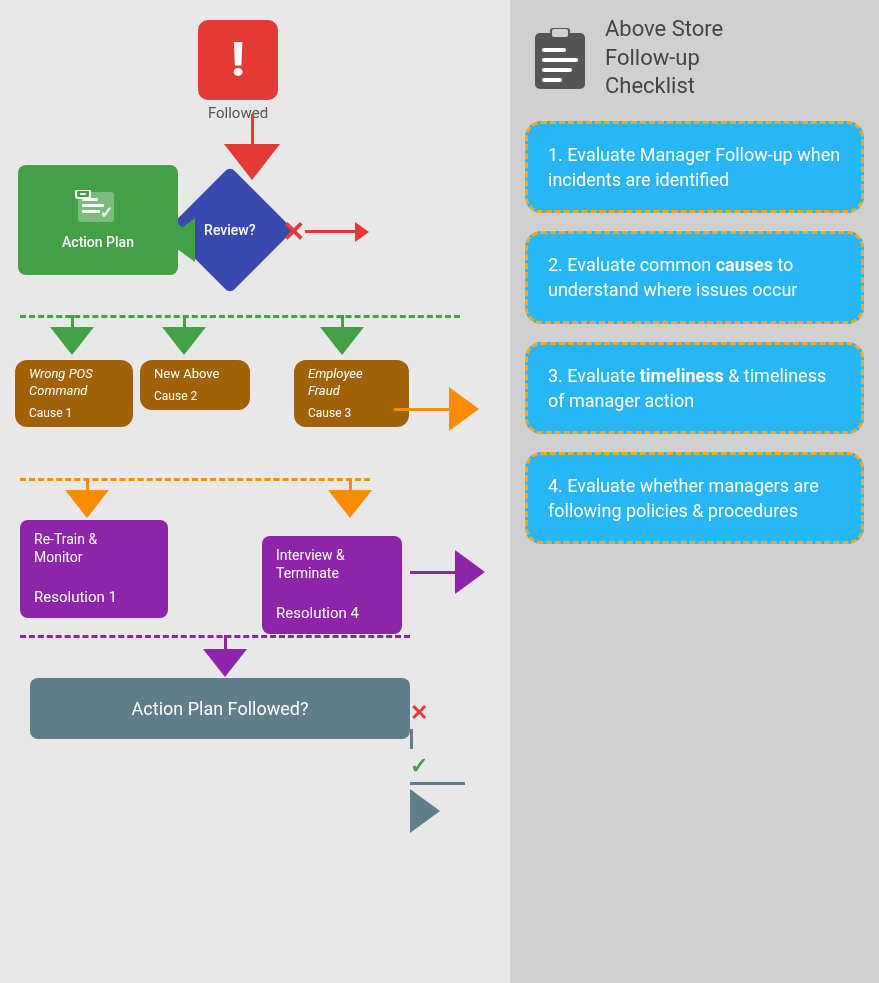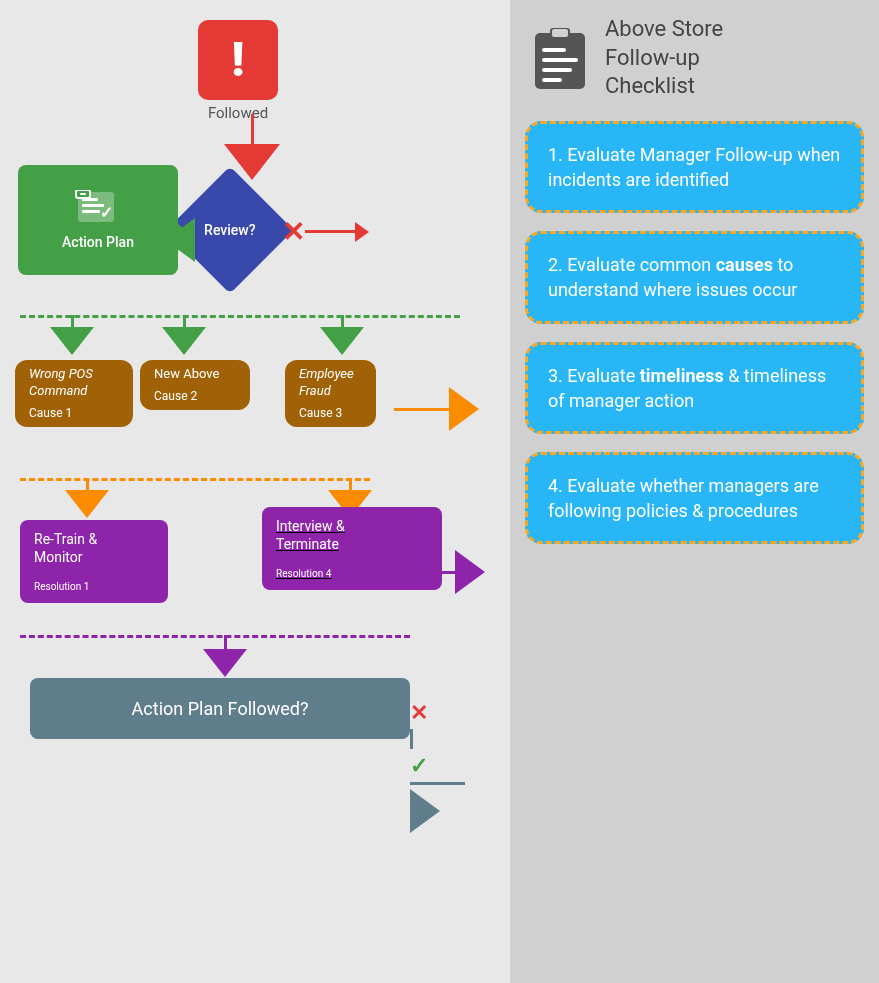--- a/index.html
+++ b/index.html
@@ -225,22 +225,22 @@
     .resolution-box {
       background: #8e24aa;
       border-radius: 8px;
       color: white;
       padding: 10px 14px;
       font-size: 14px;
       line-height: 1.3;
     }
 
     .resolution-number {
-      font-size: 10px;
-      margin-top: 14px;
+      font-size: 15px;
+      margin-top: 22px;
       font-weight: 400;
     }
 
     
     .arrow-right-orange {
       width: 0;
       height: 0;
       border-top: 22px solid transparent;
       border-bottom: 22px solid transparent;
       border-left: 30px solid #fb8c00;
@@ -393,21 +393,21 @@
         </div>
       </div>
 
       <div class="pos" style="left:130px; top:350px; width:110px;">
         <div class="cause-box">
           <div>New Above</div>
           <div class="cause-number">Cause 2</div>
         </div>
       </div>
 
-      <div class="pos" style="left:275px; top:350px; width:91px;">
+      <div class="pos" style="left:284px; top:350px; width:115px;">
         <div class="cause-box">
           <div><em>Employee Fraud</em></div>
           <div class="cause-number">Cause 3</div>
         </div>
       </div>
 
       <div class="pos" style="left:384px; top:377px; display:flex; align-items:center;">
         <div style="width:55px; height:3px; background:#fb8c00;"></div>
         <div class="arrow-right-orange"></div>
       </div>
@@ -426,21 +426,21 @@
         <div class="arrow-down-orange"></div>
       </div>
 
       <div class="pos" style="left:10px; top:510px; width:148px;">
         <div class="resolution-box">
           <div>Re-Train &amp;<br>Monitor</div>
           <div class="resolution-number">Resolution 1</div>
         </div>
       </div>
 
-      <div class="pos" style="left:252px; top:497px; width:180px;text-decoration:underline;">
+      <div class="pos" style="left:252px; top:526px; width:140px;">
         <div class="resolution-box">
           <div>Interview &amp;<br>Terminate</div>
           <div class="resolution-number">Resolution 4</div>
         </div>
       </div>
 
       <div class="pos" style="left:400px; top:540px; display:flex; align-items:center;">
         <div style="width:45px; height:3px; background:#8e24aa;"></div>
         <div class="arrow-right-purple"></div>
       </div>

